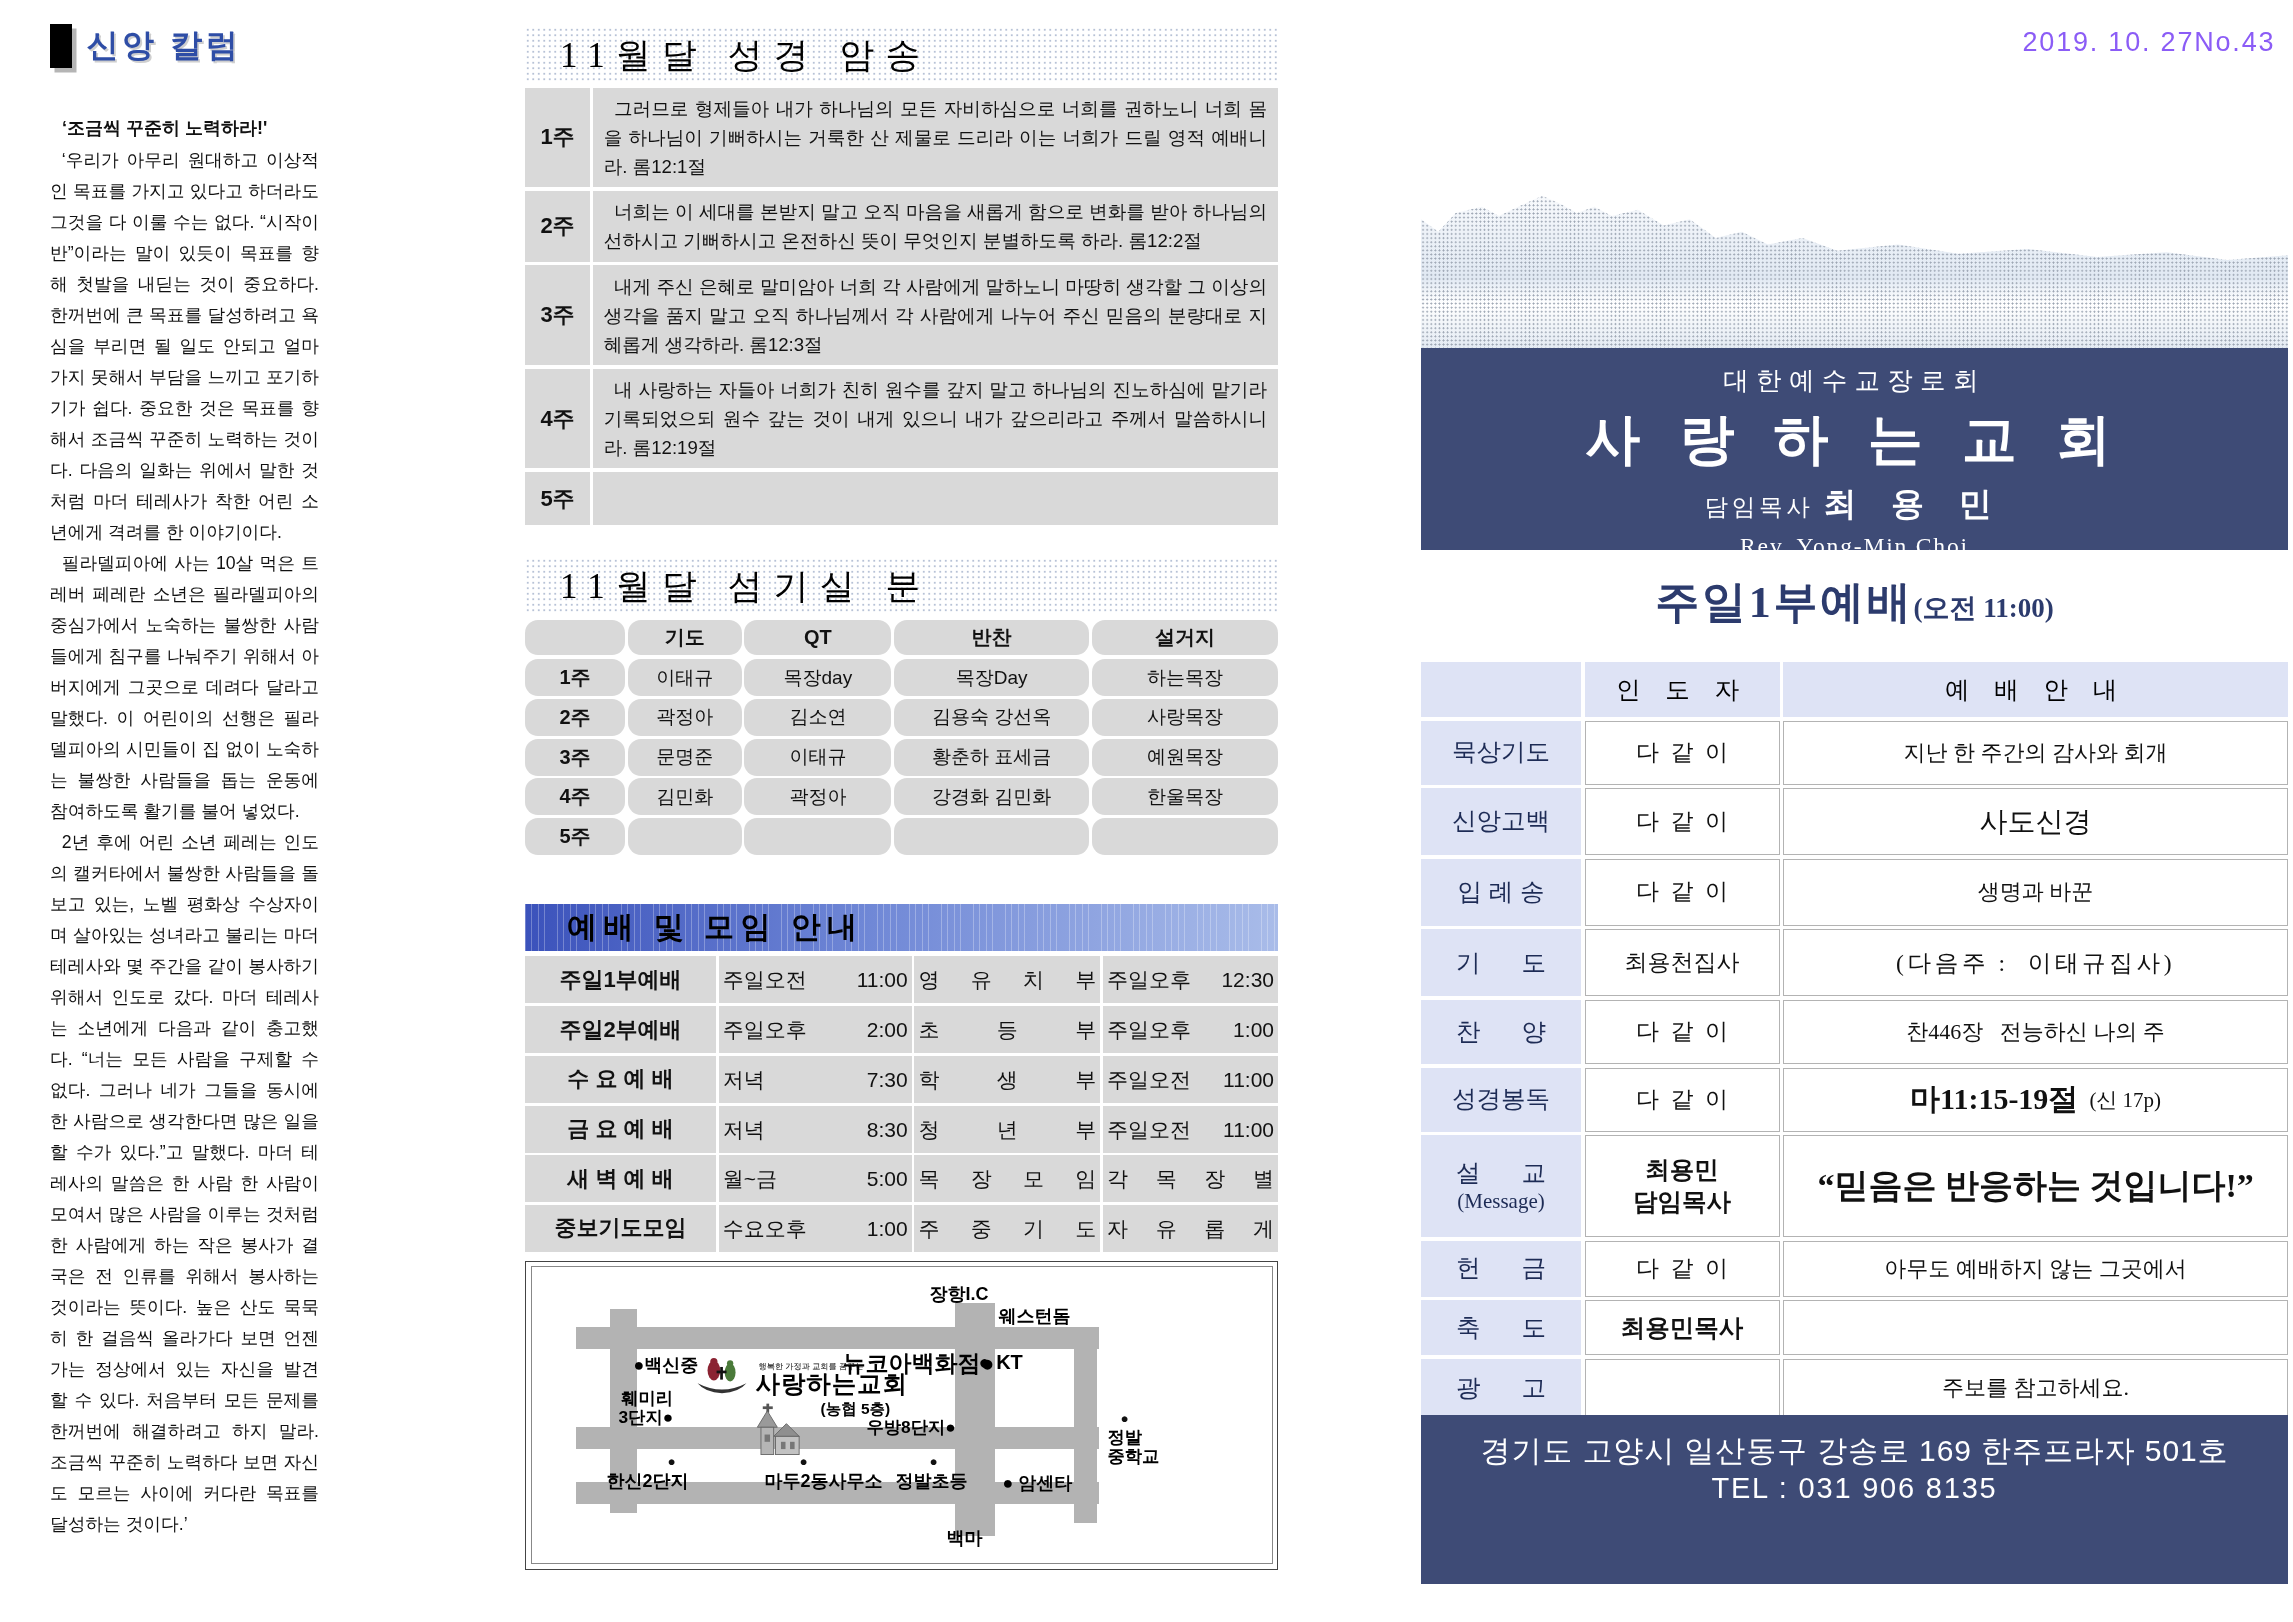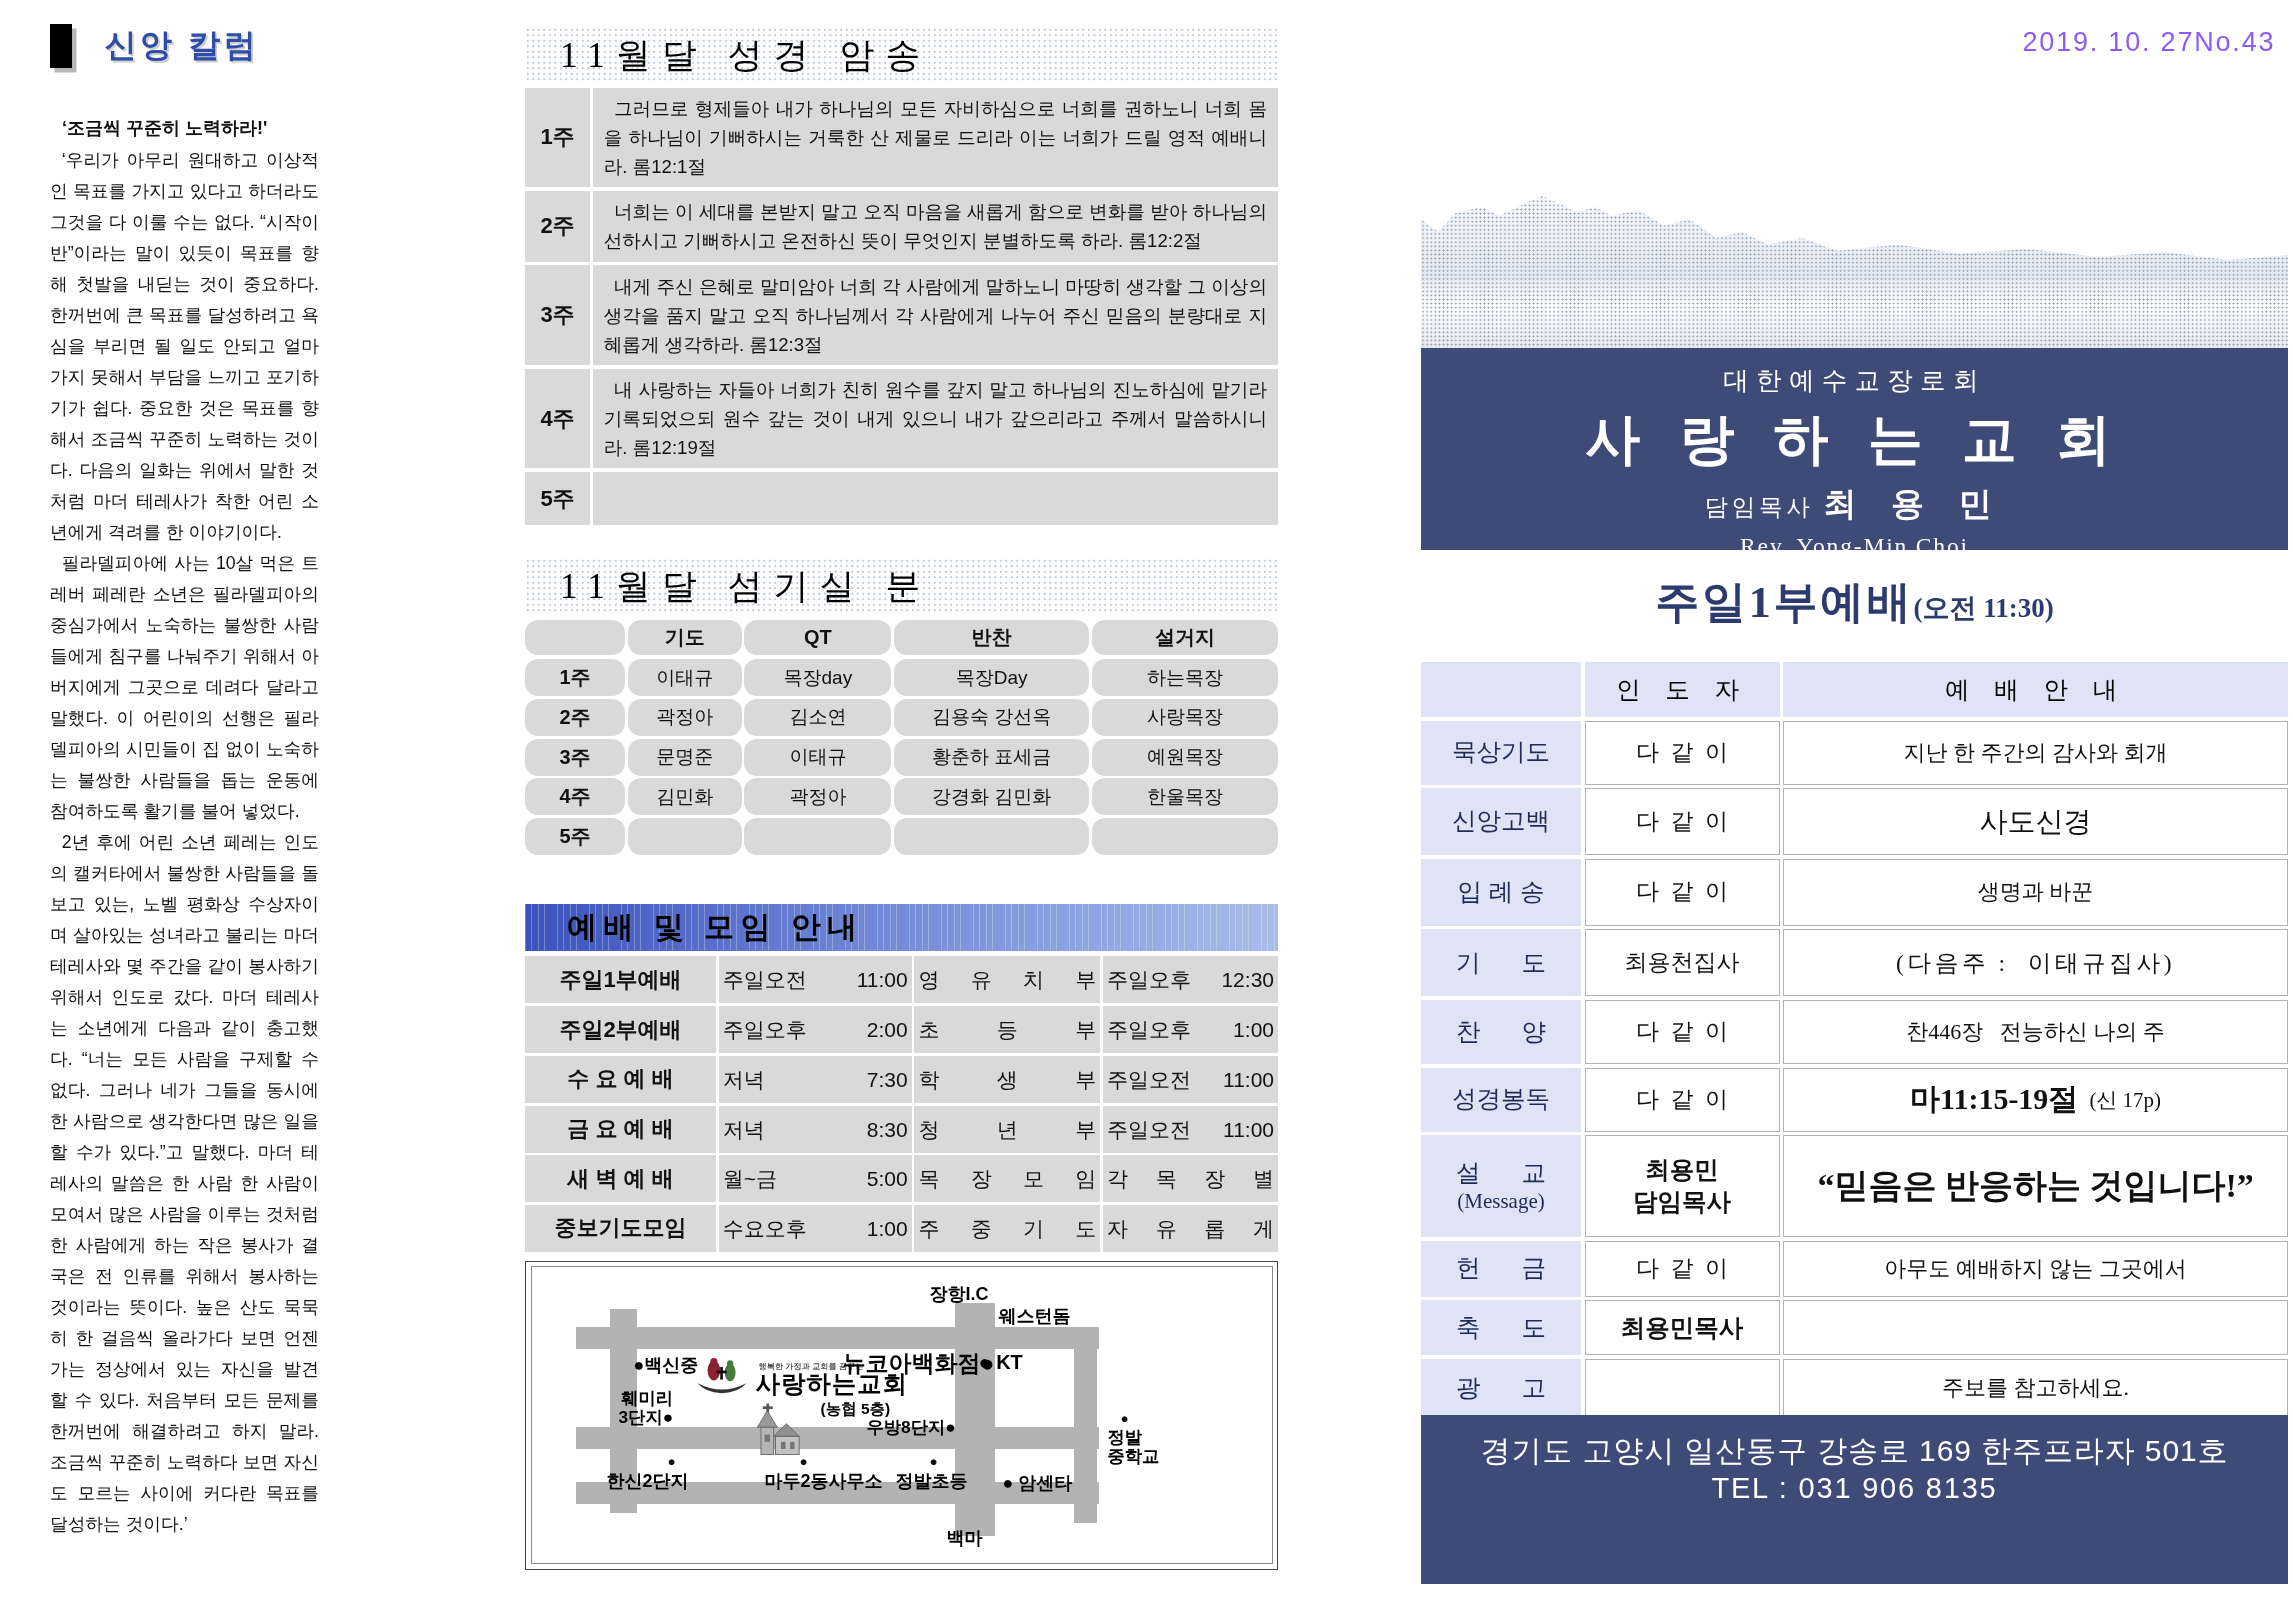--- a/index.html
+++ b/index.html
@@ -4,21 +4,21 @@
 <style>
   html,body{margin:0;padding:0;background:#888;}
   .page{position:relative;width:2294px;height:1623px;background:#ffffff;overflow:hidden;
         font-family:"Liberation Sans",sans-serif;color:#111;}
   .serif{font-family:"Liberation Serif",serif;}
 
   
   .faith-col{position:absolute;left:50px;top:23.6px;width:269px;height:1582px;overflow:hidden;}
   .faith-header{display:flex;align-items:center;gap:14.5px;}
   .black-block{display:inline-block;width:22px;height:44px;background:#000;box-shadow:4.5px 4.5px 0 #b5b5b5;}
-  .faith-title{font-size:32px;font-weight:bold;color:#2e4da6;text-shadow:1.8px 1.8px 0 #cfcfcf;letter-spacing:3.6px;margin-left:18px;}
+  .faith-title{font-size:32px;font-weight:bold;color:#2e4da6;text-shadow:1.8px 1.8px 0 #cfcfcf;letter-spacing:3.6px;}
   .faith-body{margin-top:45px;font-size:17.7px;line-height:31px;text-align:justify;word-break:break-all;}
   .faith-body p{margin:0;text-indent:1.2ch;}
   .faith-sub{font-weight:bold;font-size:18px;margin-bottom:1.8px !important;}
 
   
   .mid-col{position:absolute;left:525px;top:27px;width:753px;}
   .dotted-title{height:56px;display:flex;align-items:center;padding-left:35px;
     font-family:"Liberation Serif",serif;font-size:35px;letter-spacing:11px;color:#000;
     background-image:radial-gradient(circle,#b7c2d6 1px,transparent 1.1px);background-size:5.5px 5.5px;}
   .mem-table{margin-top:4.5px;display:flex;flex-direction:column;gap:3.6px;}
@@ -286,21 +286,21 @@
     <div class="denom serif">대한예수교장로회</div>
     <div class="church-name">사 랑 하 는 교 회</div>
     <div class="pastor-line">
       <span>담임목사</span>
       <span class="pastor-name">최  용  민</span>
     </div>
     <div class="pastor-en">Rev. Yong-Min Choi</div>
   </div>
 
   <div class="service-title">
-    <span class="big">주일1부예배</span><span class="small">(오전 11:30)</span>
+    <span class="big">주일1부예배</span><span class="small">(오전 11:00)</span>
   </div>
 
   <div class="svc-table">
     <div class="hdr"></div>
     <div class="hdr">인 도 자</div>
     <div class="hdr">예 배 안 내</div>
 
     <div class="lbl">묵상기도</div>
     <div class="ldr">다  같  이</div>
     <div class="cnt">지난 한 주간의 감사와 회개</div>

